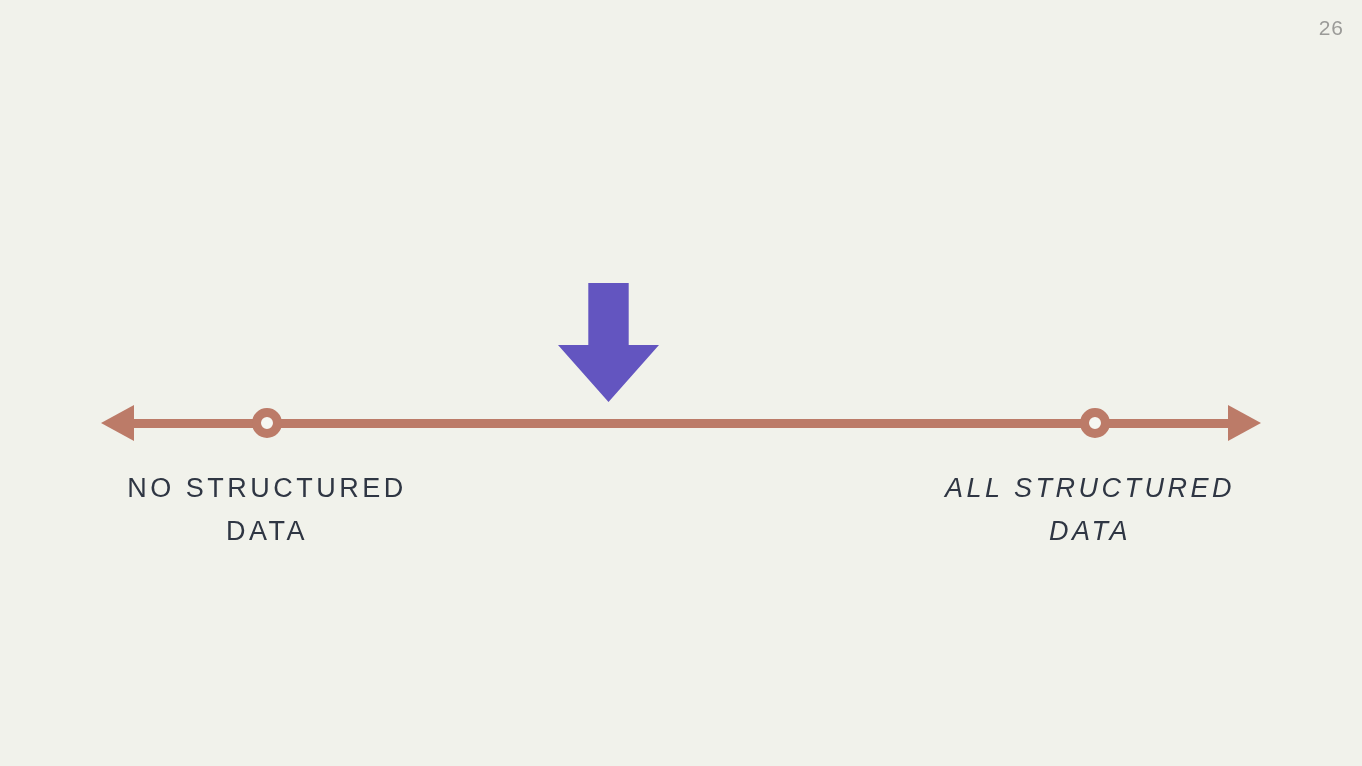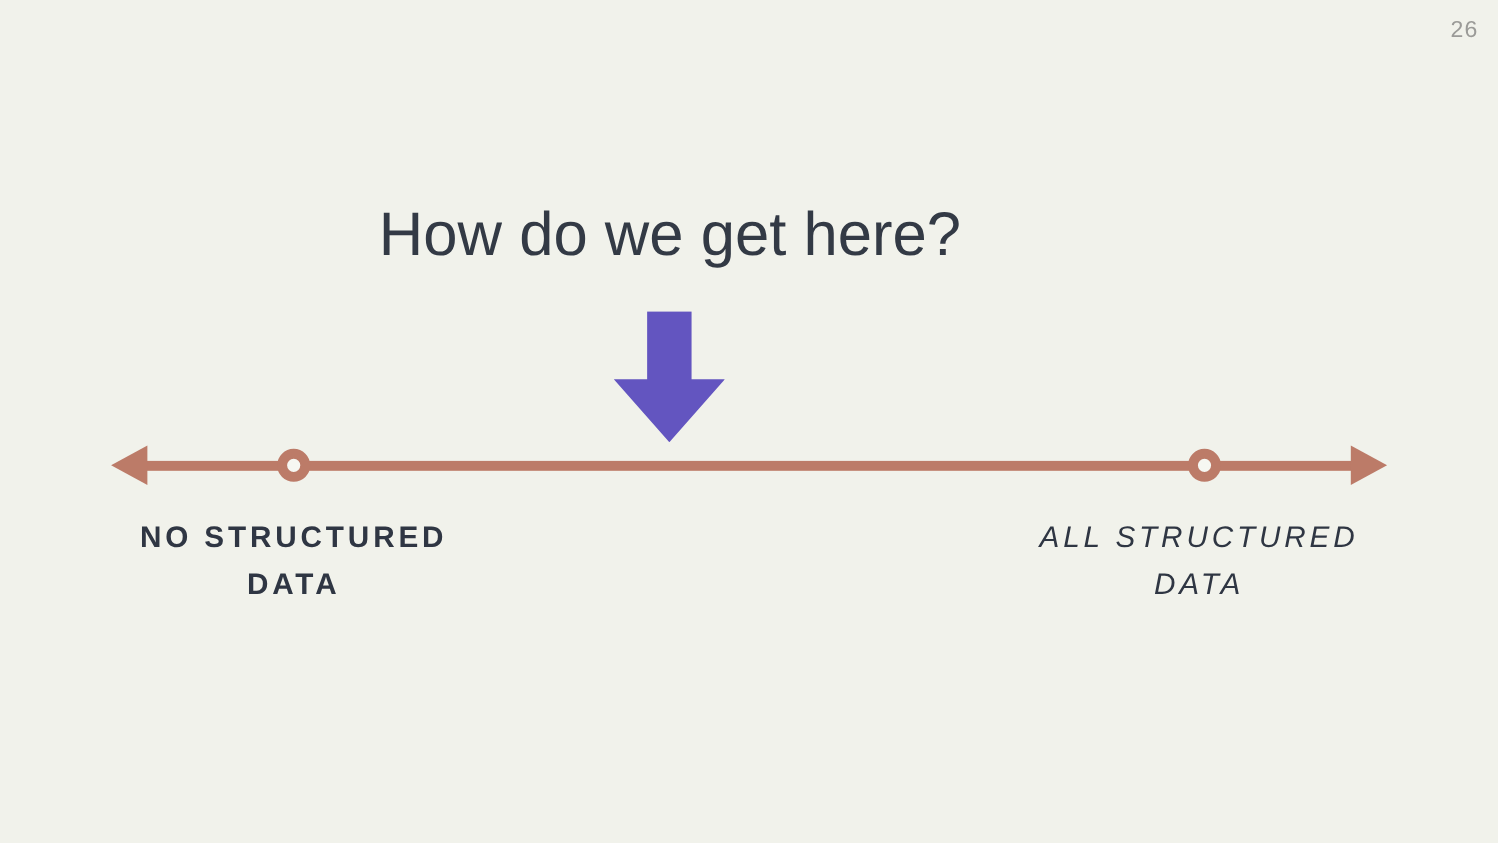--- a/index.html
+++ b/index.html
@@ -88,31 +88,30 @@
     position: absolute;
     top: 467px;
     width: 360px;
     text-align: center;
     font-size: 27px;
     letter-spacing: 3.5px;
     line-height: 43px;
     color: #2f3643;
     white-space: pre-line;
   }
-  .axis-label.left  { left: 87px; font-weight: bold; }
+  .axis-label.left  { left: 87px; }
   .axis-label.right { left: 910px; font-style: italic; }
 </style>
 </head>
 <body>
 
 <div class="slide">
 
   <div class="page-number">26</div>
 
-  <div class="title">How do we get here?</div>
 
   <div class="down-arrow"></div>
 
   <div class="spectrum-line"></div>
 
   <div class="arrowhead-left"></div>
 
   <div class="arrowhead-right"></div>
 
   <div class="ring-marker left"></div>

